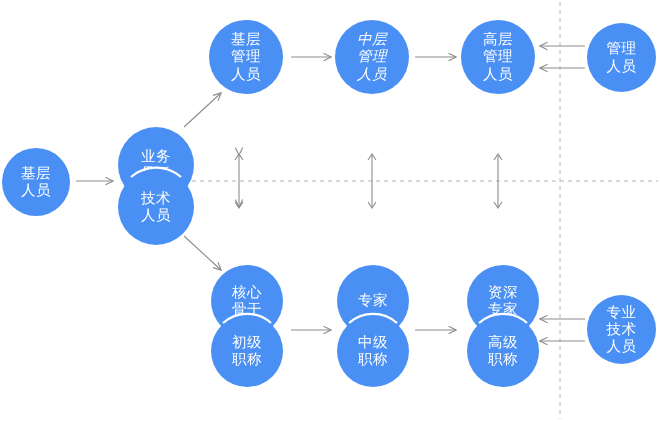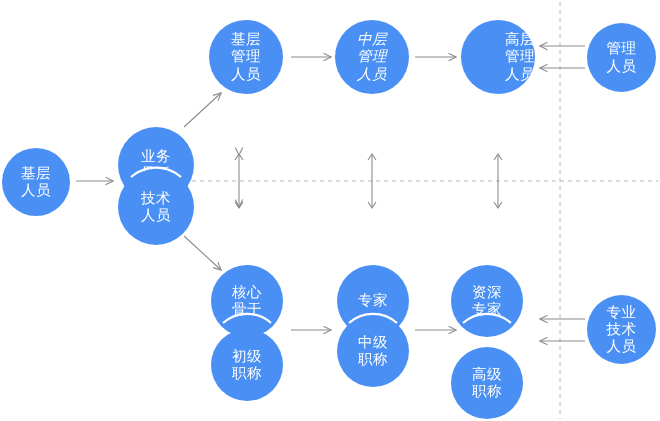--- a/index.html
+++ b/index.html
@@ -152,37 +152,37 @@
 管理
 人员</span>
   </div>
 
   <div class="node" style="left:335px; top:20px; width:74px; height:74px;font-style:italic;">
     <span class="lbl">中层
 管理
 人员</span>
   </div>
 
-  <div class="node" style="left:461px; top:20px; width:74px; height:74px;justify-content:flex-end;">
+  <div class="node" style="left:461px; top:20px; width:74px; height:74px;">
     <span class="lbl">高层
 管理
 人员</span>
   </div>
 
   <div class="node" style="left:587px; top:23px; width:69px; height:69px;">
     <span class="lbl">管理
 人员</span>
   </div>
 
   <div class="pair-wrap" style="left:211px; top:265px; width:72px; height:122px;">
     <div class="node" style="left:0px; top:0px; width:72px; height:72px;align-items:center;">
       <span class="lbl">核心
 骨干</span>
     </div>
-    <div class="node" style="left:0px; top:64px; width:72px; height:72px;">
+    <div class="node" style="left:0px; top:50px; width:72px; height:72px;">
       <span class="lbl">初级
 职称</span>
     </div>
     <svg class="pair-divider" style="left:0px; top:0px; width:72px; height:122px;" viewBox="0 0 72 122">
       <path d="M12,58 A36,36 0 0 1 60,58" fill="none" stroke="#ffffff" stroke-width="2.2"></path>
     </svg>
   </div>
 
   <div class="pair-wrap" style="left:337px; top:265px; width:72px; height:122px;">
     <div class="node" style="left:0px; top:0px; width:72px; height:72px;">
@@ -190,26 +190,26 @@
     </div>
     <div class="node" style="left:0px; top:50px; width:72px; height:72px;align-items:center;">
       <span class="lbl">中级
 职称</span>
     </div>
     <svg class="pair-divider" style="left:0px; top:0px; width:72px; height:122px;" viewBox="0 0 72 122">
       <path d="M12,58 A36,36 0 0 1 60,58" fill="none" stroke="#ffffff" stroke-width="2.2"></path>
     </svg>
   </div>
 
-  <div class="pair-wrap" style="left:451px; top:265px; width:72px; height:122px;">
+  <div class="pair-wrap" style="left:467px; top:265px; width:72px; height:122px;">
     <div class="node" style="left:0px; top:0px; width:72px; height:72px;">
       <span class="lbl">资深
 专家</span>
     </div>
-    <div class="node" style="left:0px; top:50px; width:72px; height:72px;margin-top:32px;">
+    <div class="node" style="left:0px; top:50px; width:72px; height:72px;">
       <span class="lbl">高级
 职称</span>
     </div>
     <svg class="pair-divider" style="left:0px; top:0px; width:72px; height:122px;" viewBox="0 0 72 122">
       <path d="M12,58 A36,36 0 0 1 60,58" fill="none" stroke="#ffffff" stroke-width="2.2"></path>
     </svg>
   </div>
 
   <div class="node" style="left:587px; top:295px; width:69px; height:69px;">
     <span class="lbl">专业

